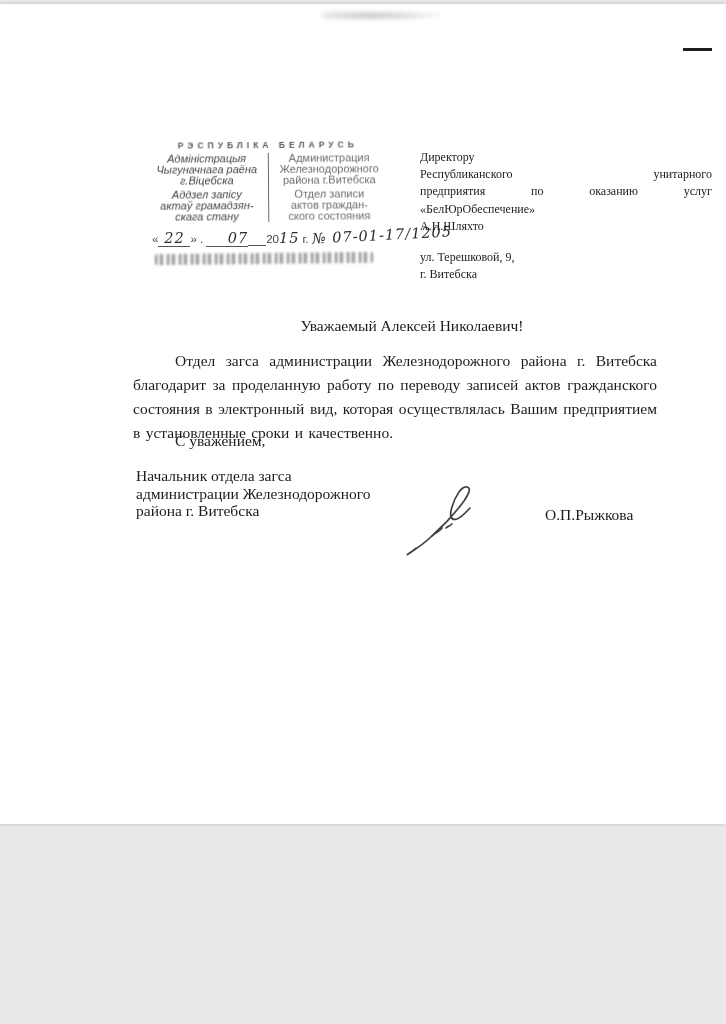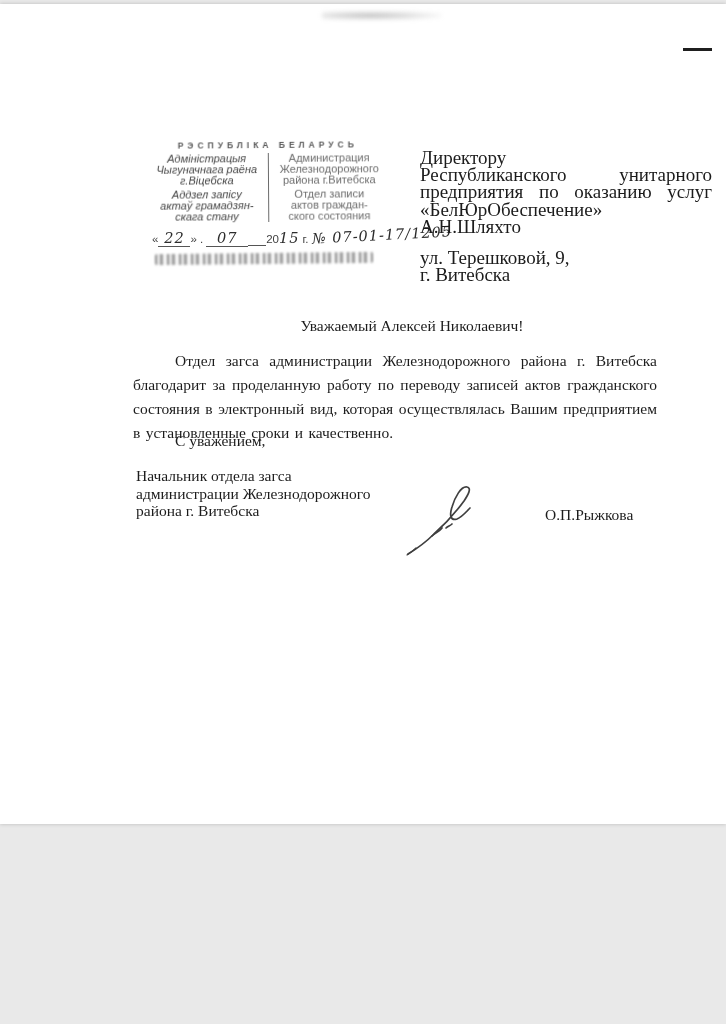--- a/index.html
+++ b/index.html
@@ -51,37 +51,37 @@
     position:absolute; left:152px; top:226px; width:290px;
     font-size:11px; color:#4a4a4a; white-space:nowrap;
     font-family:"Liberation Sans", sans-serif;
   }
   .hw {
     font-family:"DejaVu Serif", serif; font-style:italic;
     font-size:14.5px; color:#2c2c2c; letter-spacing:1px;
   }
   .u { display:inline-block; border-bottom:1px solid #555; text-align:center; }
   .u-day { width:32px; }
-  .u-month { width:42px; }
+  .u-month { width:42px;text-align:right; }
   .u-blank { width:18px; }
   .doc-no { display:inline-block; transform:rotate(-3deg) translateY(-3px); }
   .stamp-print { font-size:11.5px; color:#3f3f3f; }
 
   .smudged-line {
     position:absolute; left:155px; top:249px; width:218px; height:11px;
     background:repeating-linear-gradient(90deg,
       rgba(45,45,45,.55) 0 2px, rgba(130,130,130,.18) 2px 5px,
       rgba(35,35,35,.45) 5px 8px, rgba(190,190,190,.12) 8px 12px);
     filter:blur(1.2px); border-radius:2px; transform:rotate(-.6deg);
   }
 
   
   .recipient {
     position:absolute; left:420px; top:145px; width:292px;
-    font-size:19px; line-height:17.2px;
+    font-size:12px; line-height:17.2px;
   }
   .recipient .just { text-align:justify; text-align-last:justify; }
   .recipient .addr-gap { margin-top:14px; }
 
   
   .salutation {
     position:absolute; left:150px; top:313px; width:524px;
     text-align:center; font-size:15.5px;
   }
   .body-par {

